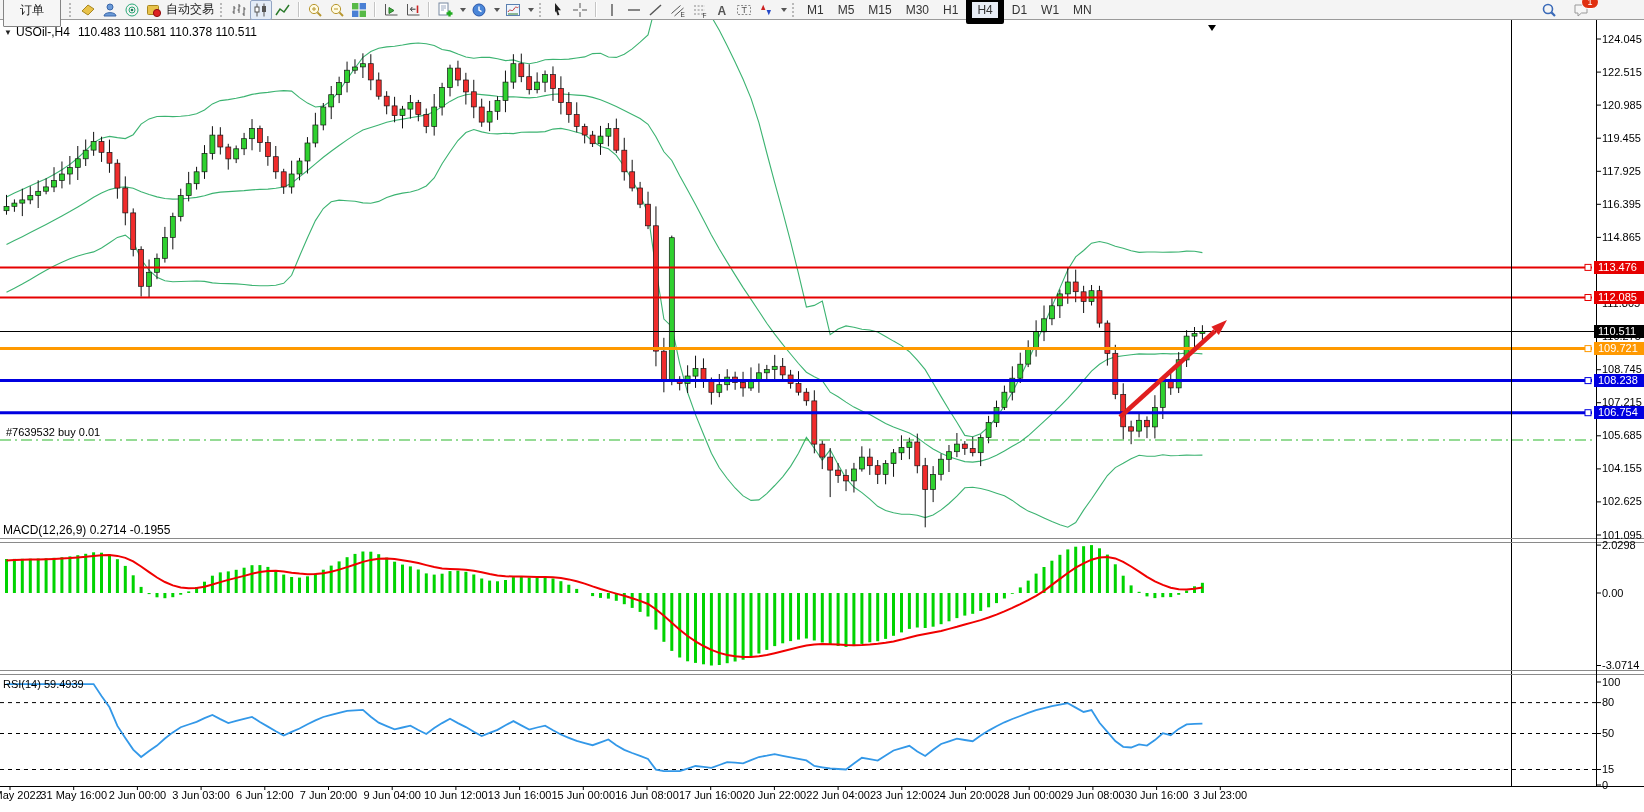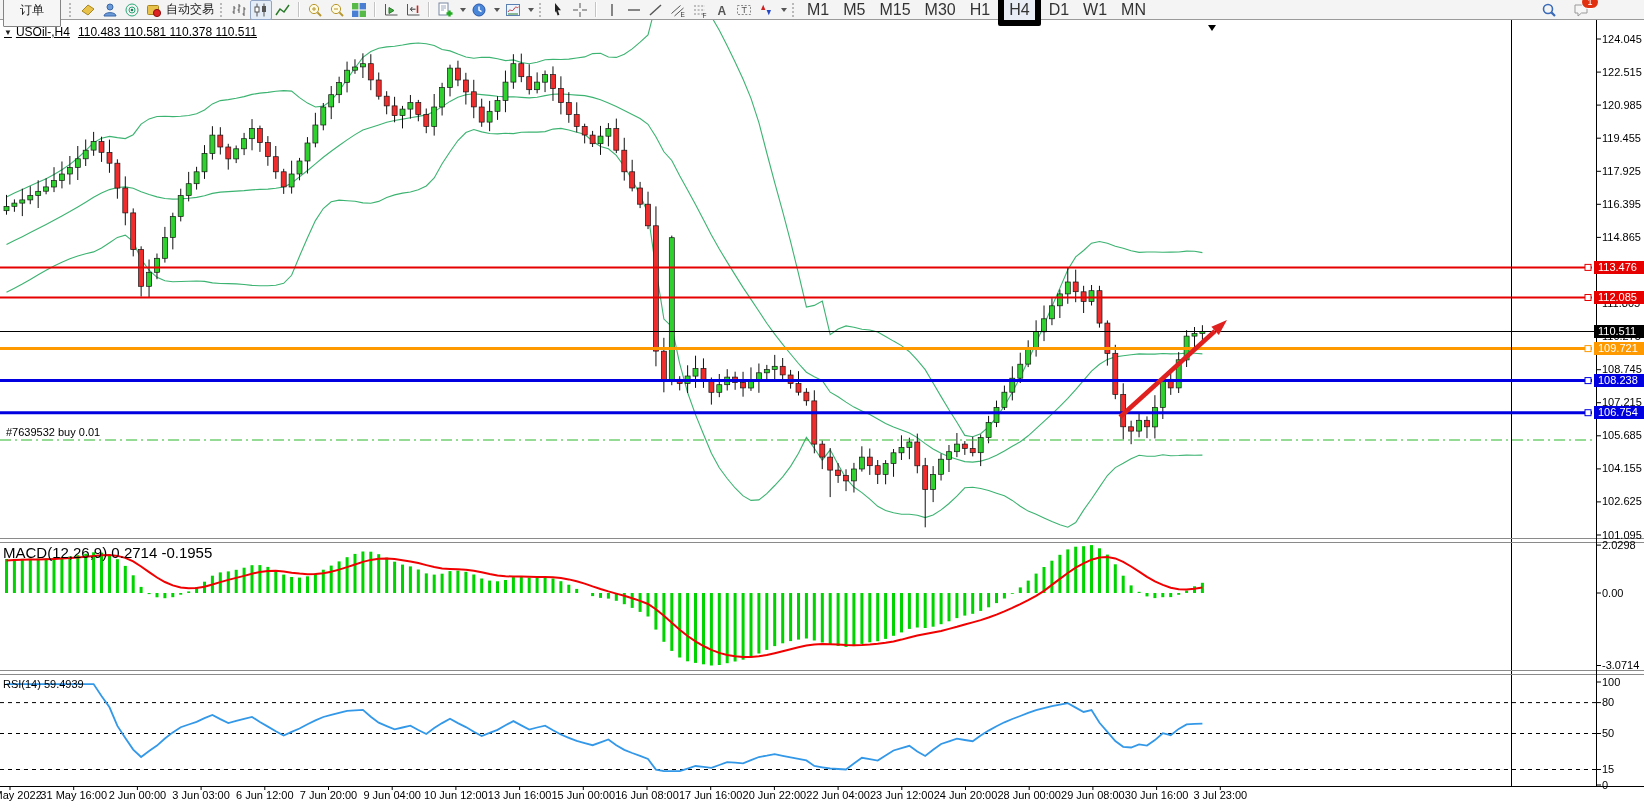--- a/index.html
+++ b/index.html
@@ -6,43 +6,43 @@
   body{width:1644px;height:812px;overflow:hidden;background:#fff;
        font-family:"Liberation Sans",sans-serif;position:relative;}
   #toolbar{position:absolute;left:0;top:0;width:1644px;height:20px;background:#f4f4f4;
            border-bottom:1px solid #9a9a9a;display:flex;align-items:center;padding-left:3px;
            box-sizing:border-box;z-index:30;}
   .tbi{height:18px;display:flex;align-items:center;padding:0 2px;border:1px solid transparent;border-radius:2px;}
   .tbi.active{border:1px solid #93a5c4;background:#e4ecf7;}
   .tbi svg{display:block;}
   .sep{width:1px;height:15px;background:#c4c4c4;border-right:1px solid #fff;margin:0 4px;}
   .grip{width:3px;height:14px;margin:0 3px;border-left:2px dotted #b9b9b9;}
-  .tf{font-size:16px;color:#333;padding:1px 5px;border:1px solid transparent;border-radius:2px;margin:0 1px;}
+  .tf{font-size:12px;color:#333;padding:1px 5px;border:1px solid transparent;border-radius:2px;margin:0 1px;}
   .tf.active{border:6px solid #000000;background:#e8edf6;}
   #order-btn{font-size:12px;color:#111;border:1px solid #848484;background:#f6f6f6;
              padding:0 16px;height:34px;line-height:16px;margin-right:5px;border-radius:1px;}
   .tblabel{font-size:12px;color:#222;margin:0 3px 0 1px;}
   .caret{width:0;height:0;border-left:3px solid transparent;border-right:3px solid transparent;
          border-top:4px solid #555;margin:0 2px 0 4px;}
   .spacer{flex:1;}
   .badge-wrap{position:relative;margin-right:52px;}
   #chat-badge{position:absolute;right:-8px;top:-6px;background:#e03010;color:#fff;border-radius:8px;
               min-width:12px;height:12px;font-size:9px;line-height:12px;text-align:center;padding:0 2px;
               border:1px solid #fff;}
   #chart-svg{position:absolute;left:0;top:0;z-index:1;}
   .axlbl{position:absolute;font-size:11px;color:#000;white-space:nowrap;z-index:5;}
   .pbadge{position:absolute;left:1594px;width:46px;height:13px;color:#fff;font-size:11px;
           line-height:13px;padding-left:4px;z-index:6;}
   .tlbl{position:absolute;top:789px;width:90px;text-align:center;font-size:11px;color:#000;
         white-space:nowrap;z-index:5;}
-  #chart-title{position:absolute;left:4px;top:25px;font-size:12px;color:#000;z-index:7;text-decoration:underline;}
+  #chart-title{position:absolute;left:4px;top:25px;font-size:12px;color:#000;z-index:7;}
   #chart-title .arr{font-size:8px;vertical-align:1px;color:#222;}
   #chart-title .sym{margin-left:4px;}
   #chart-title .ohlc{margin-left:8px;}
-  #macd-label{position:absolute;left:3px;top:544px;font-size:15px;color:#000;z-index:7;}
+  #macd-label{position:absolute;left:3px;top:523px;font-size:12px;color:#000;z-index:7;}
   #rsi-label{position:absolute;left:3px;top:678px;font-size:11px;color:#000;z-index:7;}
   #order-label{position:absolute;left:6px;top:426px;font-size:11px;color:#000;z-index:7;}
 </style>
 </head>
 <body>
 
 <div id="toolbar">
     <button id="order-btn">订单</button>
     <span class="grip"></span>
     <span class="tbi">

